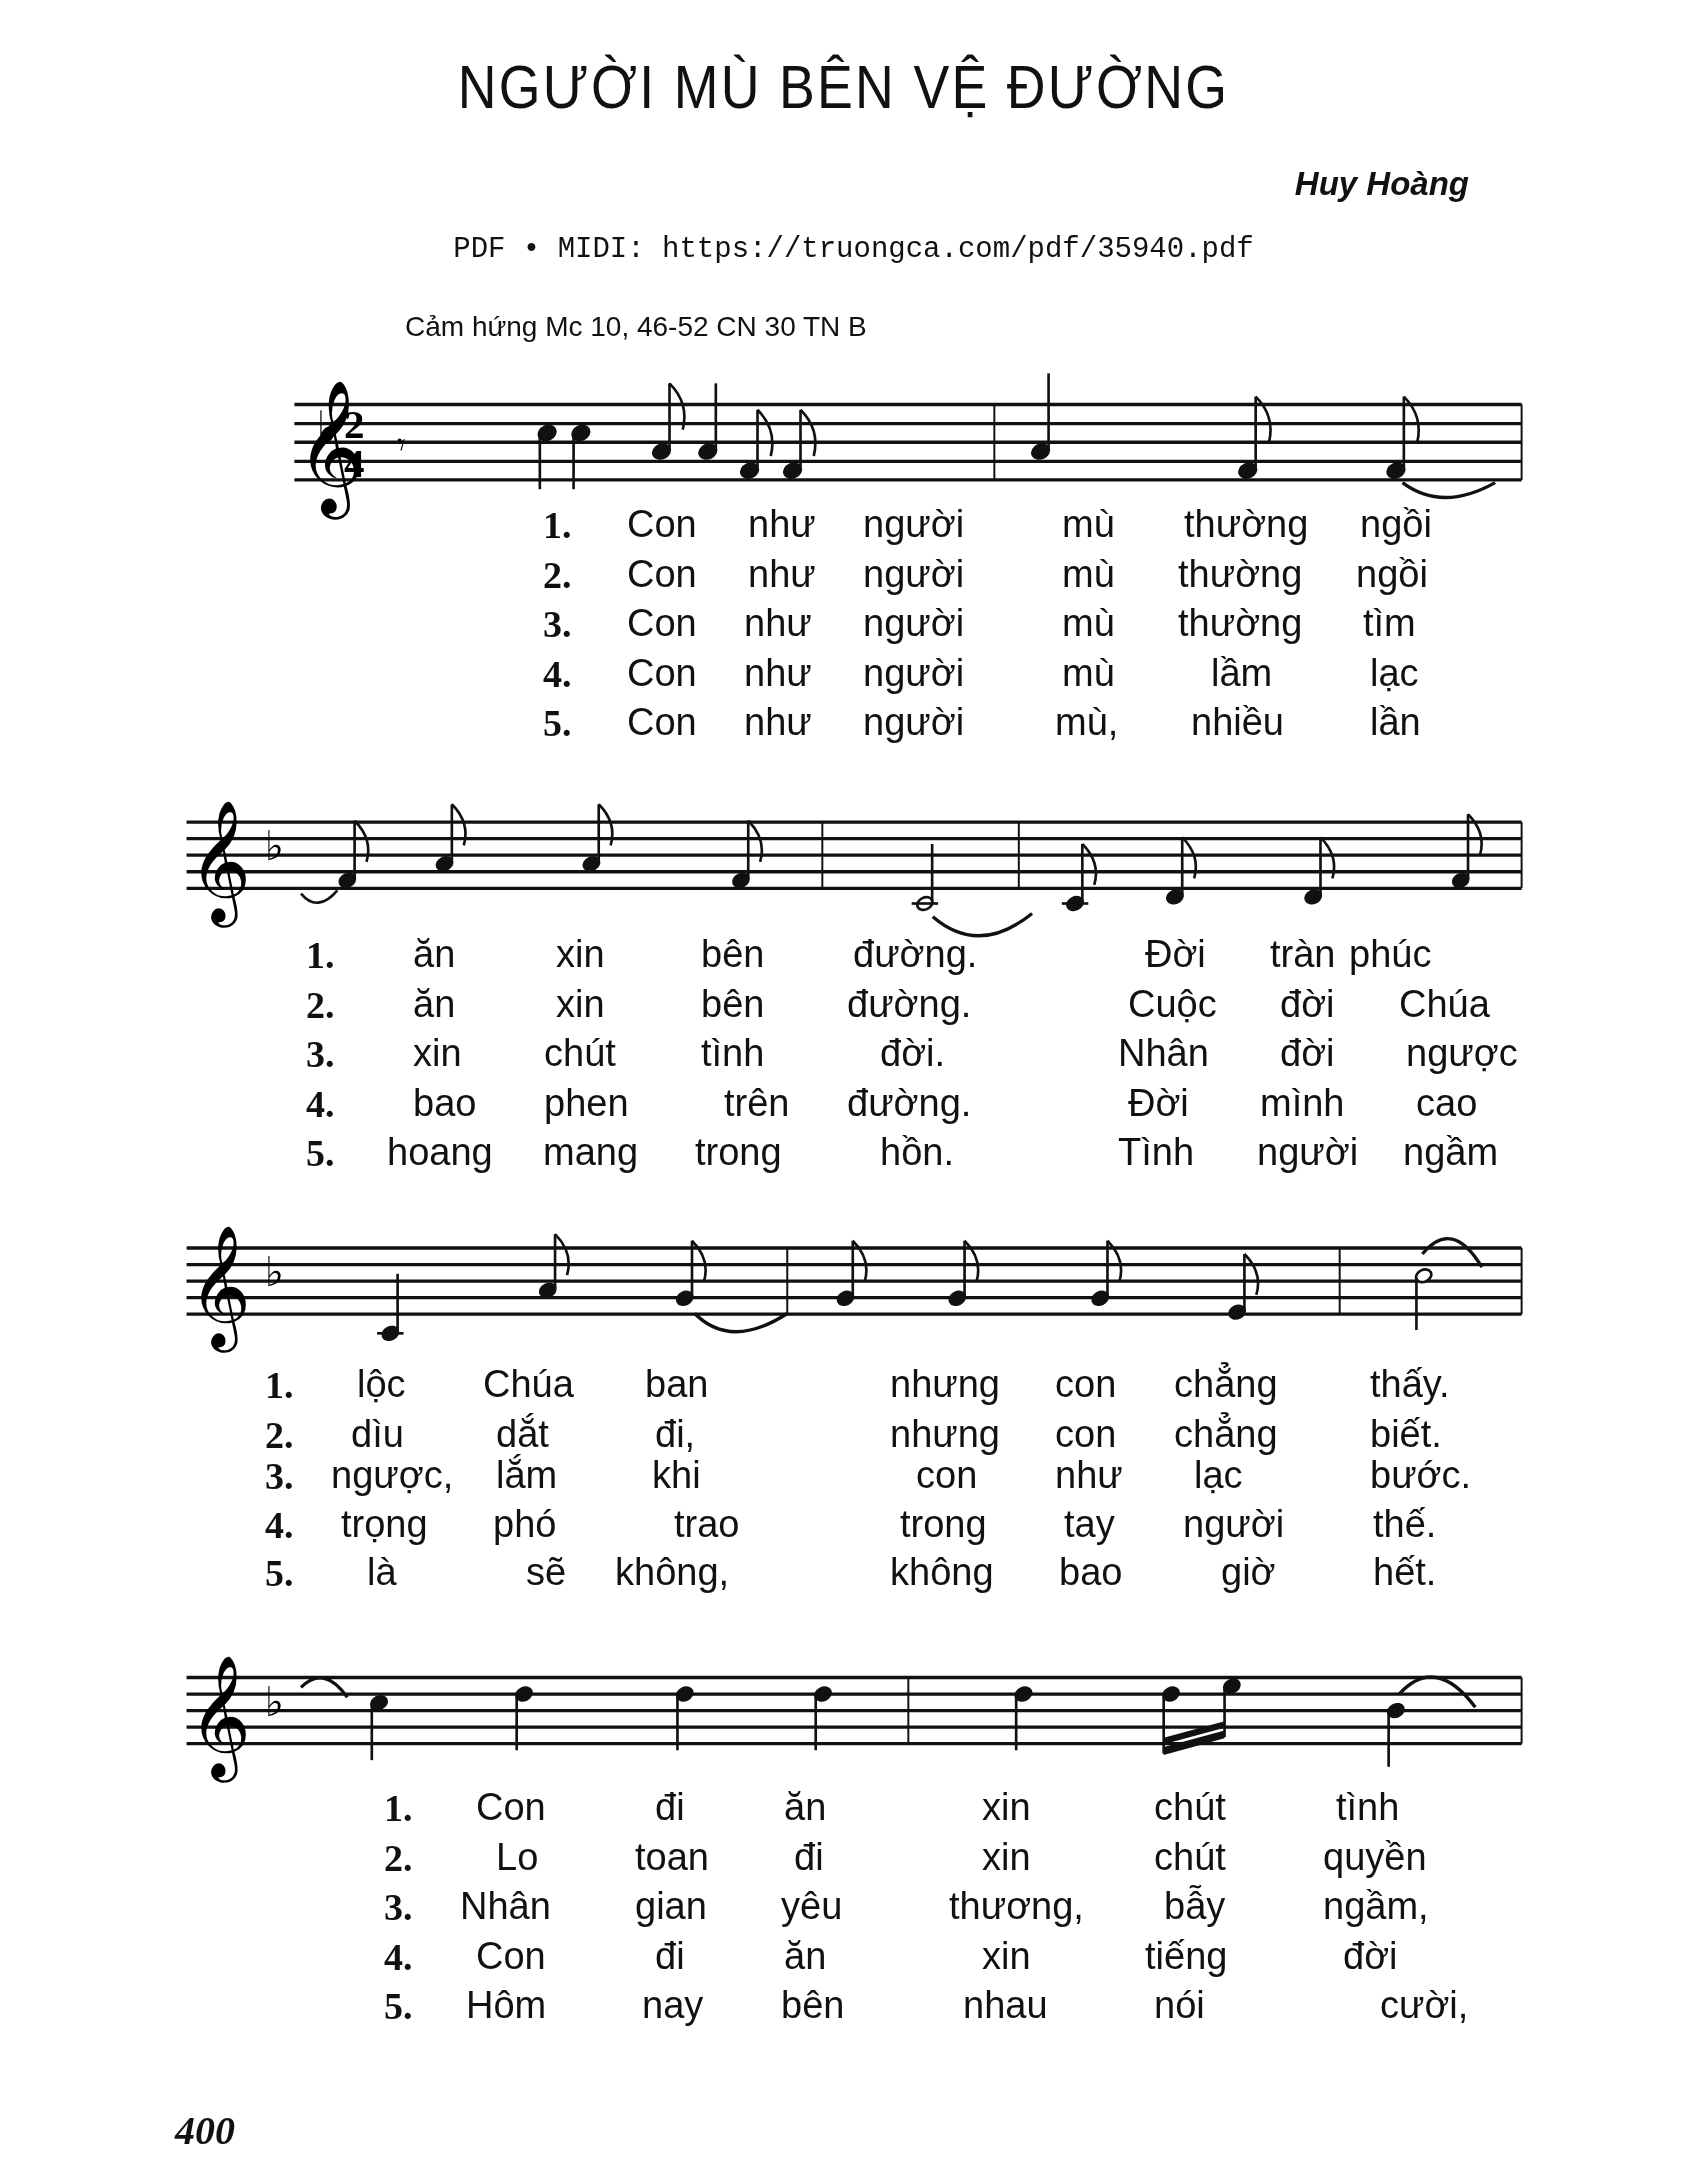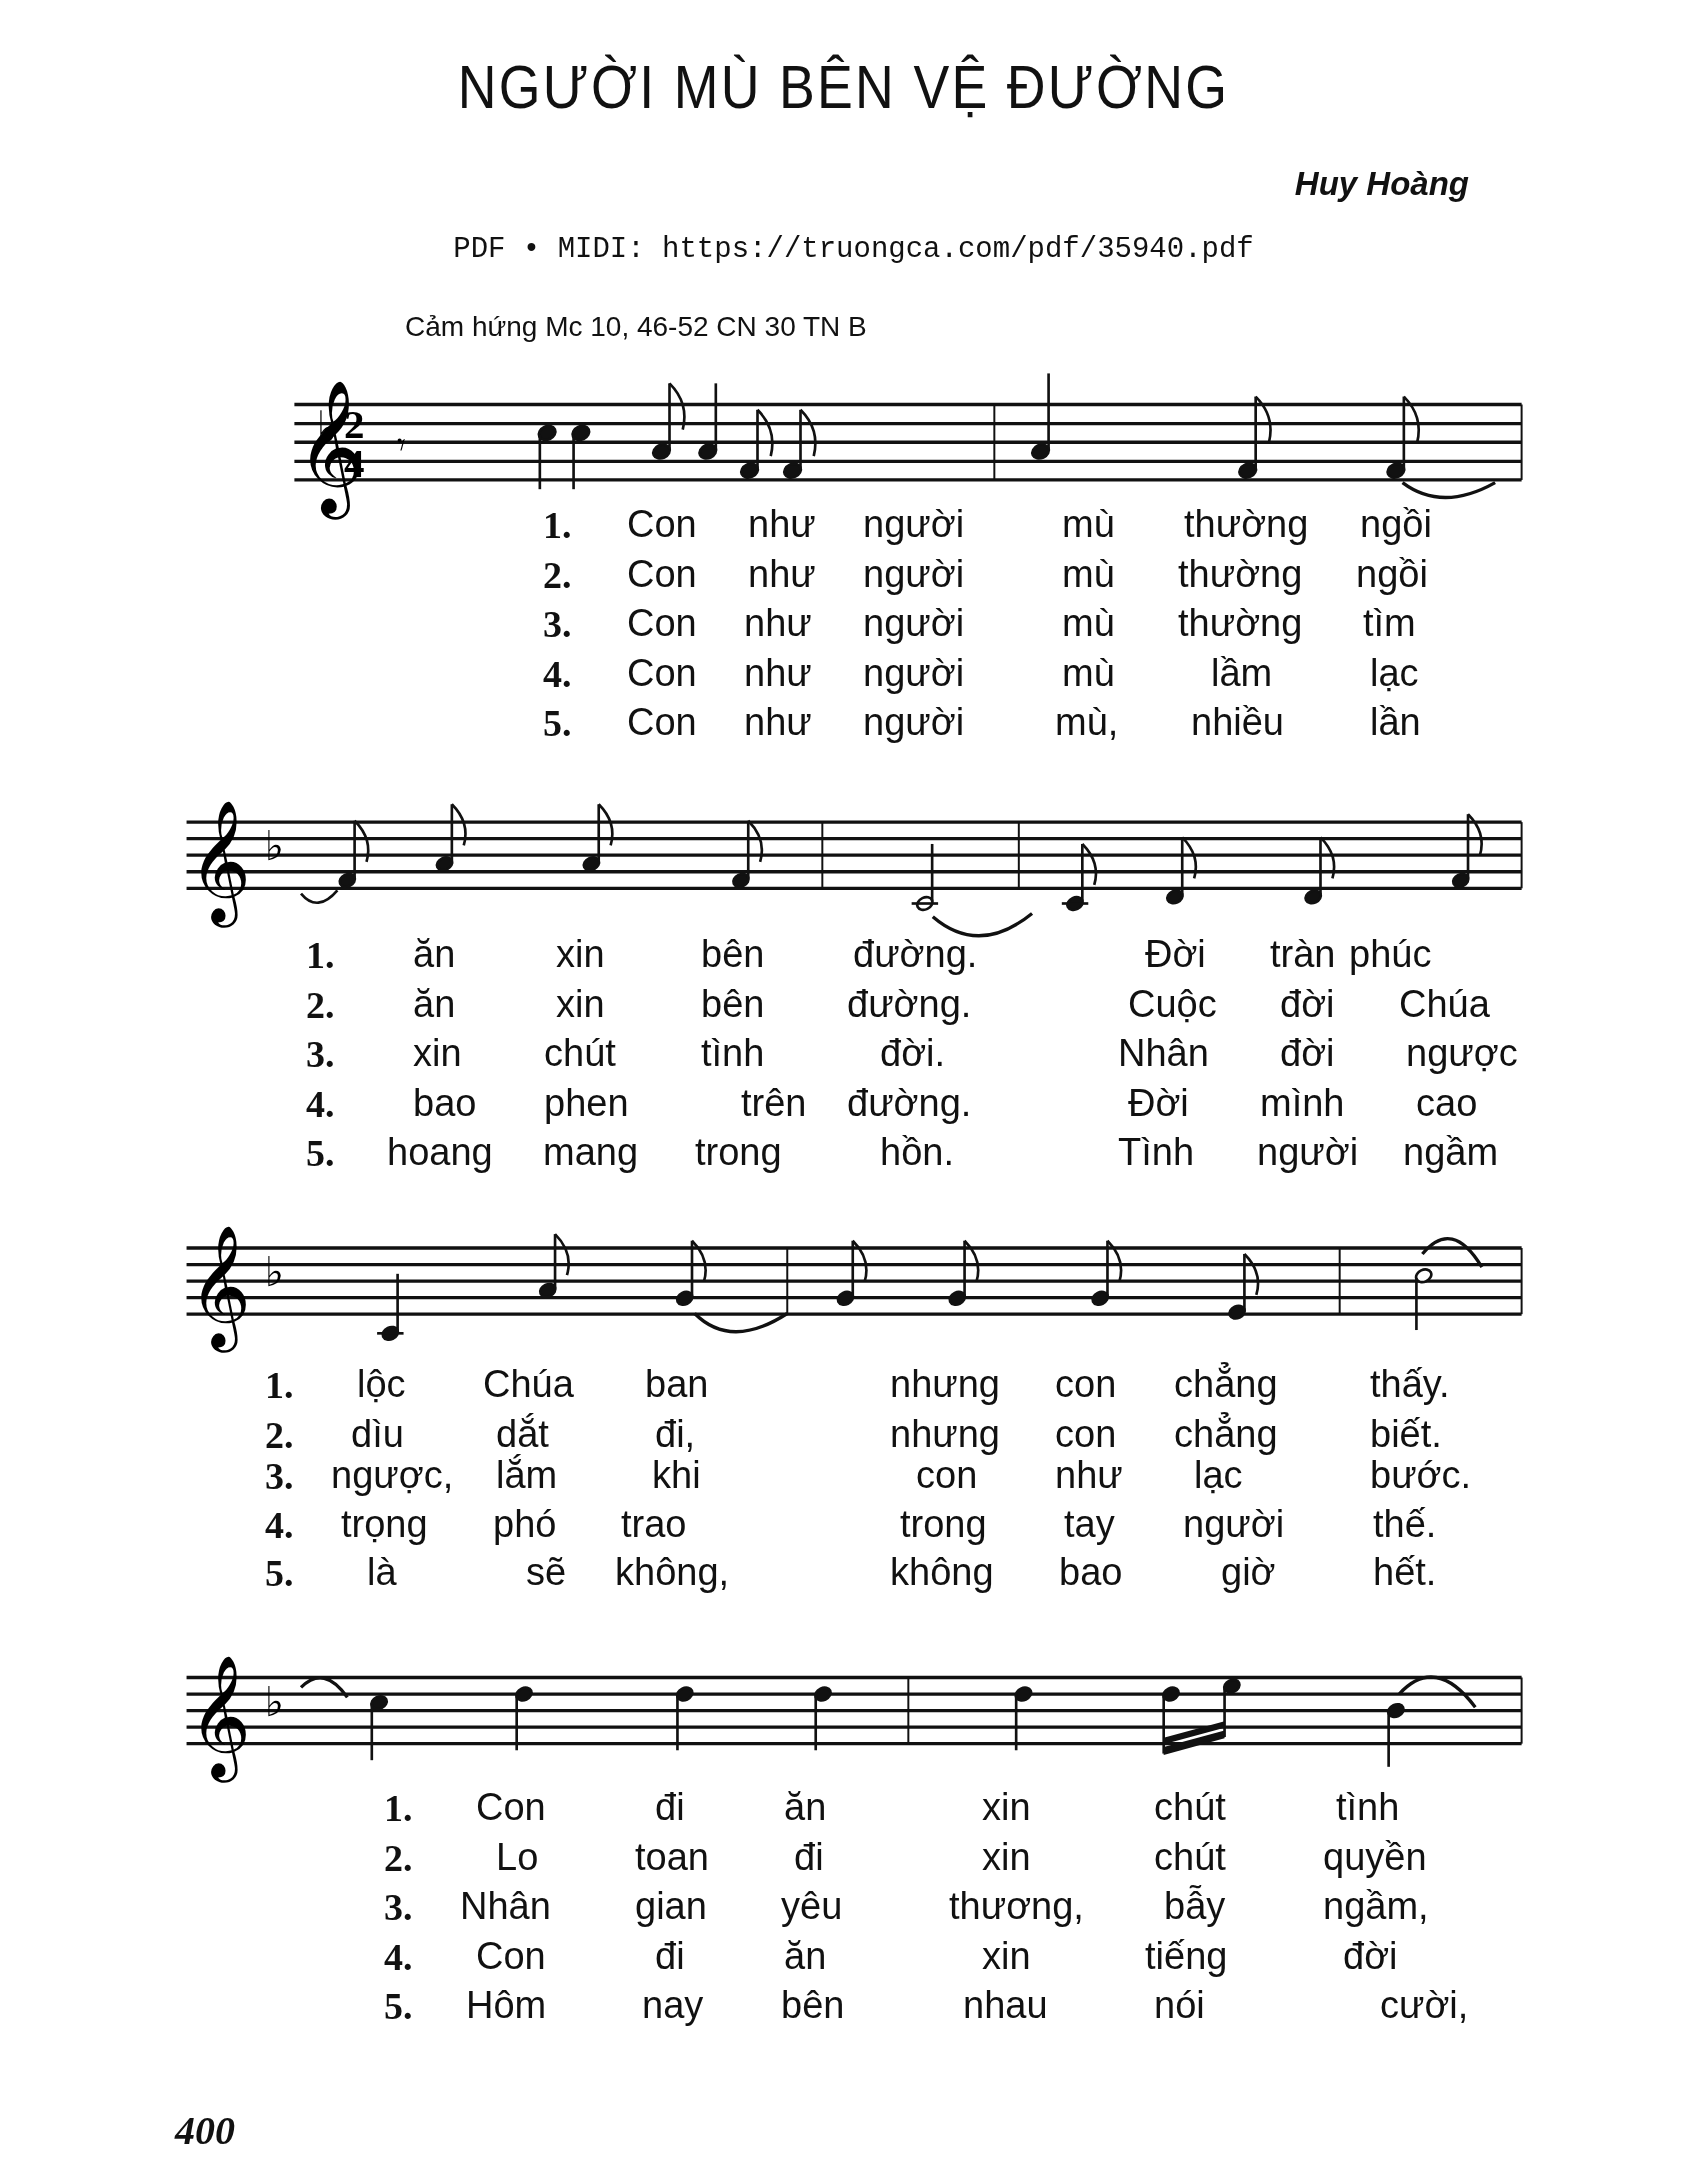--- a/index.html
+++ b/index.html
@@ -208,21 +208,21 @@
       <span style="left:701px">tình</span>
       <span style="left:880px">đời.</span>
       <span style="left:1118px">Nhân</span>
       <span style="left:1280px">đời</span>
       <span style="left:1406px">ngược</span>
     </div>
   <div class="lyric-row" style="top:149px">
       <span class="vnum" style="left:306px">4.</span>
       <span style="left:413px">bao</span>
       <span style="left:544px">phen</span>
-      <span style="left:741px">trên</span>
+      <span style="left:724px">trên</span>
       <span style="left:847px">đường.</span>
       <span style="left:1128px">Đời</span>
       <span style="left:1260px">mình</span>
       <span style="left:1416px">cao</span>
     </div>
   <div class="lyric-row" style="top:198px">
       <span class="vnum" style="left:306px">5.</span>
       <span style="left:387px">hoang</span>
       <span style="left:543px">mang</span>
       <span style="left:695px">trong</span>
@@ -303,21 +303,21 @@
       <span style="left:652px">khi</span>
       <span style="left:916px">con</span>
       <span style="left:1055px">như</span>
       <span style="left:1194px">lạc</span>
       <span style="left:1370px">bước.</span>
     </div>
   <div class="lyric-row" style="top:140px">
       <span class="vnum" style="left:265px">4.</span>
       <span style="left:341px">trọng</span>
       <span style="left:493px">phó</span>
-      <span style="left:621px">trao</span>
+      <span style="left:674px">trao</span>
       <span style="left:900px">trong</span>
       <span style="left:1064px">tay</span>
       <span style="left:1183px">người</span>
       <span style="left:1373px">thế.</span>
     </div>
   <div class="lyric-row" style="top:188px">
       <span class="vnum" style="left:265px">5.</span>
       <span style="left:367px">là</span>
       <span style="left:526px">sẽ</span>
       <span style="left:615px">không,</span>

